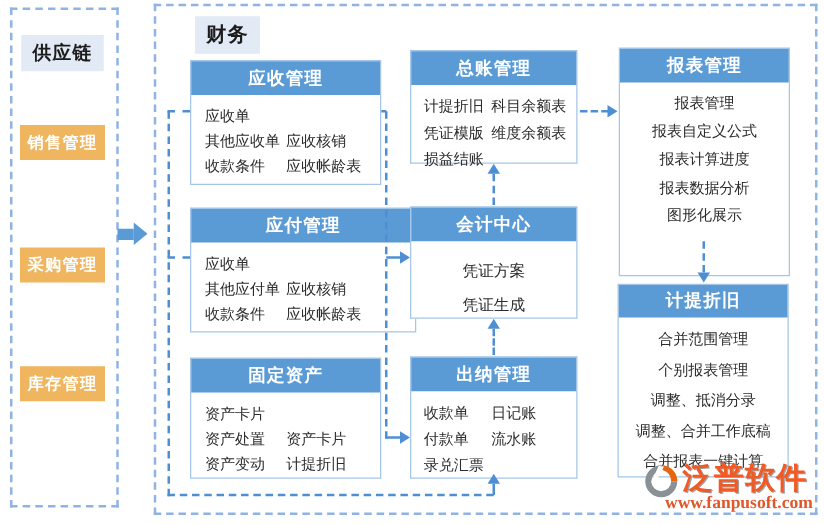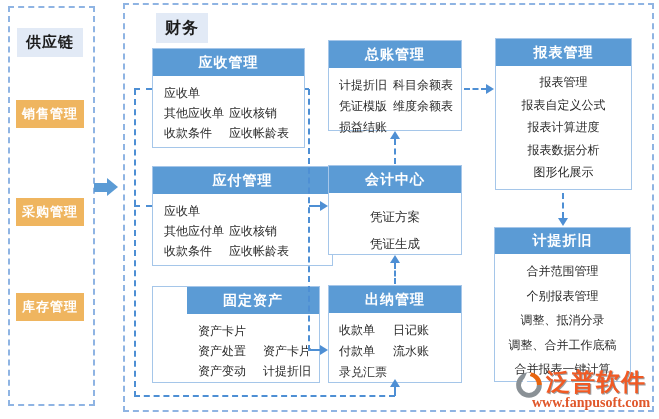--- a/index.html
+++ b/index.html
@@ -94,21 +94,21 @@
     <div class="box-body cols colA">
       <span>应收单</span>
       <span></span>
       <span>其他应付单</span>
       <span>应收核销</span>
       <span>收款条件</span>
       <span>应收帐龄表</span>
     </div>
   </div>
 
-  <div class="box" style="left:152px;top:286px;width:168px;height:97px;padding-left:34px;">
+  <div class="box" style="left:152px;top:286px;width:153px;height:97px;">
     <div class="box-header">固定资产</div>
     <div class="box-body cols colA">
       <span>资产卡片</span>
       <span></span>
       <span>资产处置</span>
       <span>资产卡片</span>
       <span>资产变动</span>
       <span>计提折旧</span>
     </div>
   </div>
@@ -138,21 +138,21 @@
     <div class="box-body cols colB">
       <span>收款单</span>
       <span>日记账</span>
       <span>付款单</span>
       <span>流水账</span>
       <span>录兑汇票</span>
       <span></span>
     </div>
   </div>
 
-  <div class="box" style="left:495px;top:38px;width:137px;height:152px;">
+  <div class="box" style="left:495px;top:38px;width:137px;height:183px;">
     <div class="box-header">报表管理</div>
     <div class="box-body centered rows-5a">
       <div>报表管理</div>
       <div>报表自定义公式</div>
       <div>报表计算进度</div>
       <div>报表数据分析</div>
       <div>图形化展示</div>
     </div>
   </div>
 

